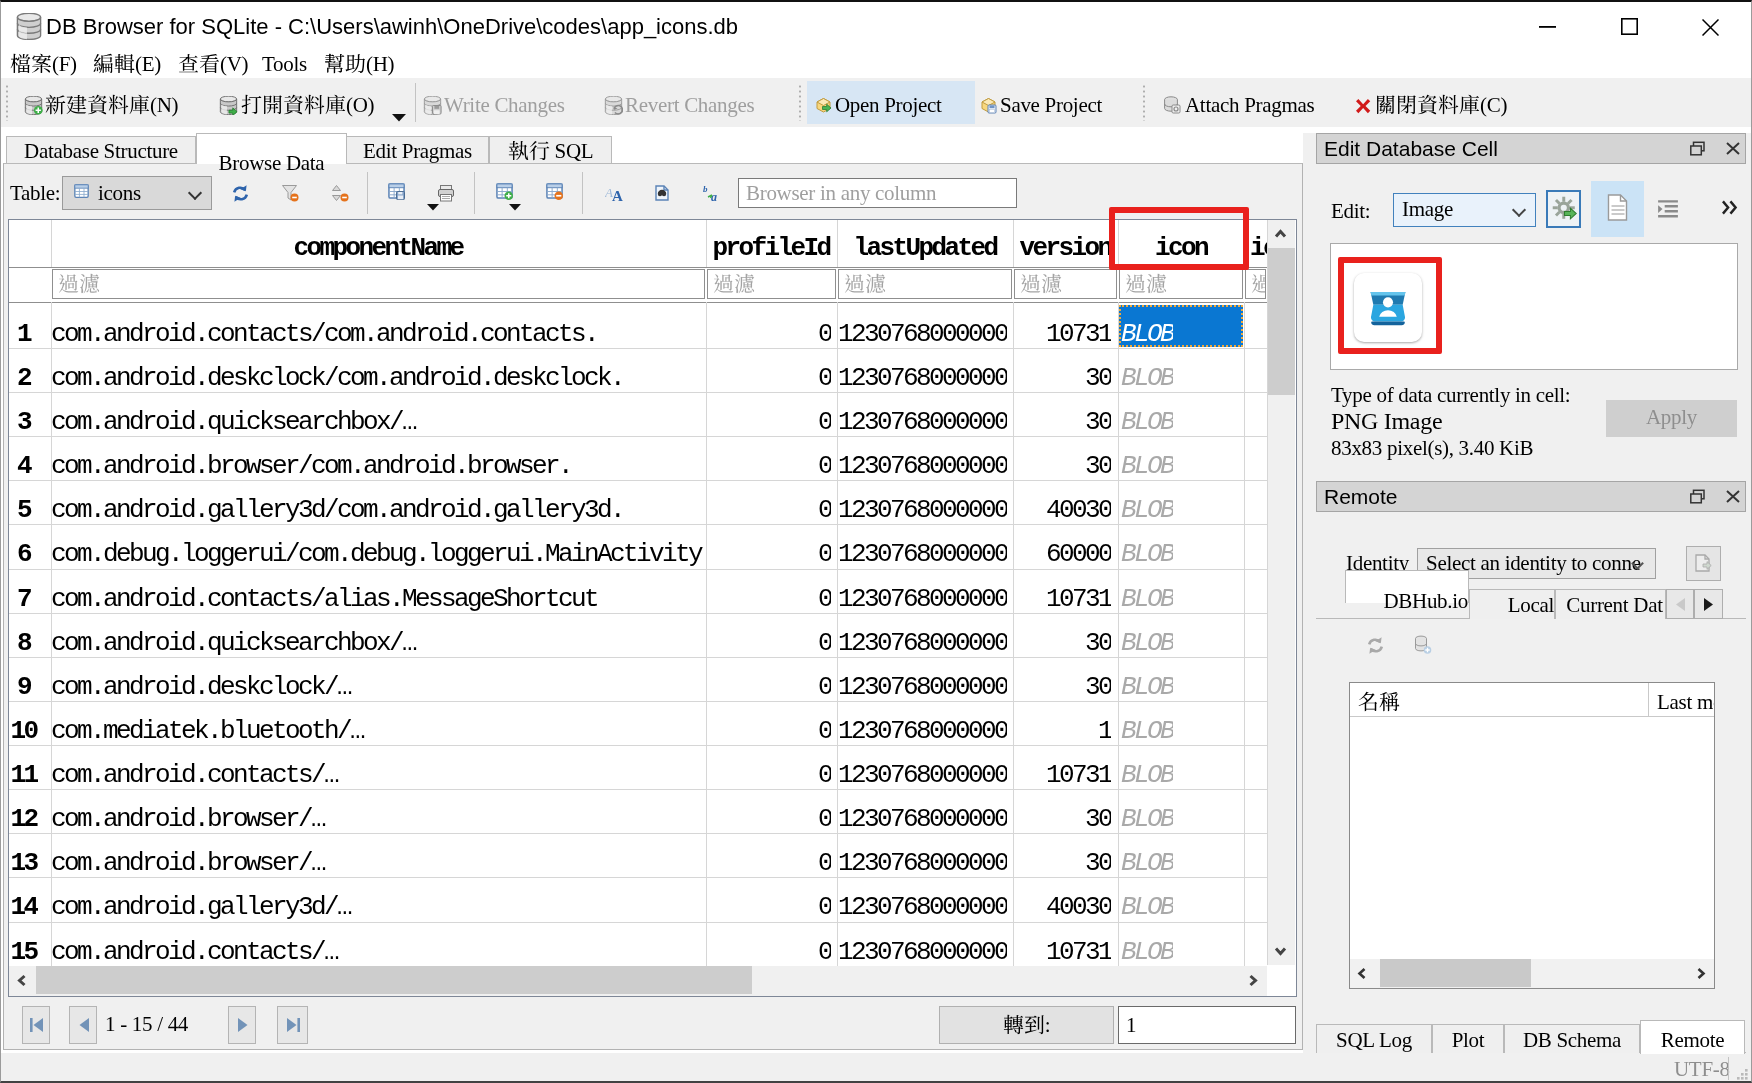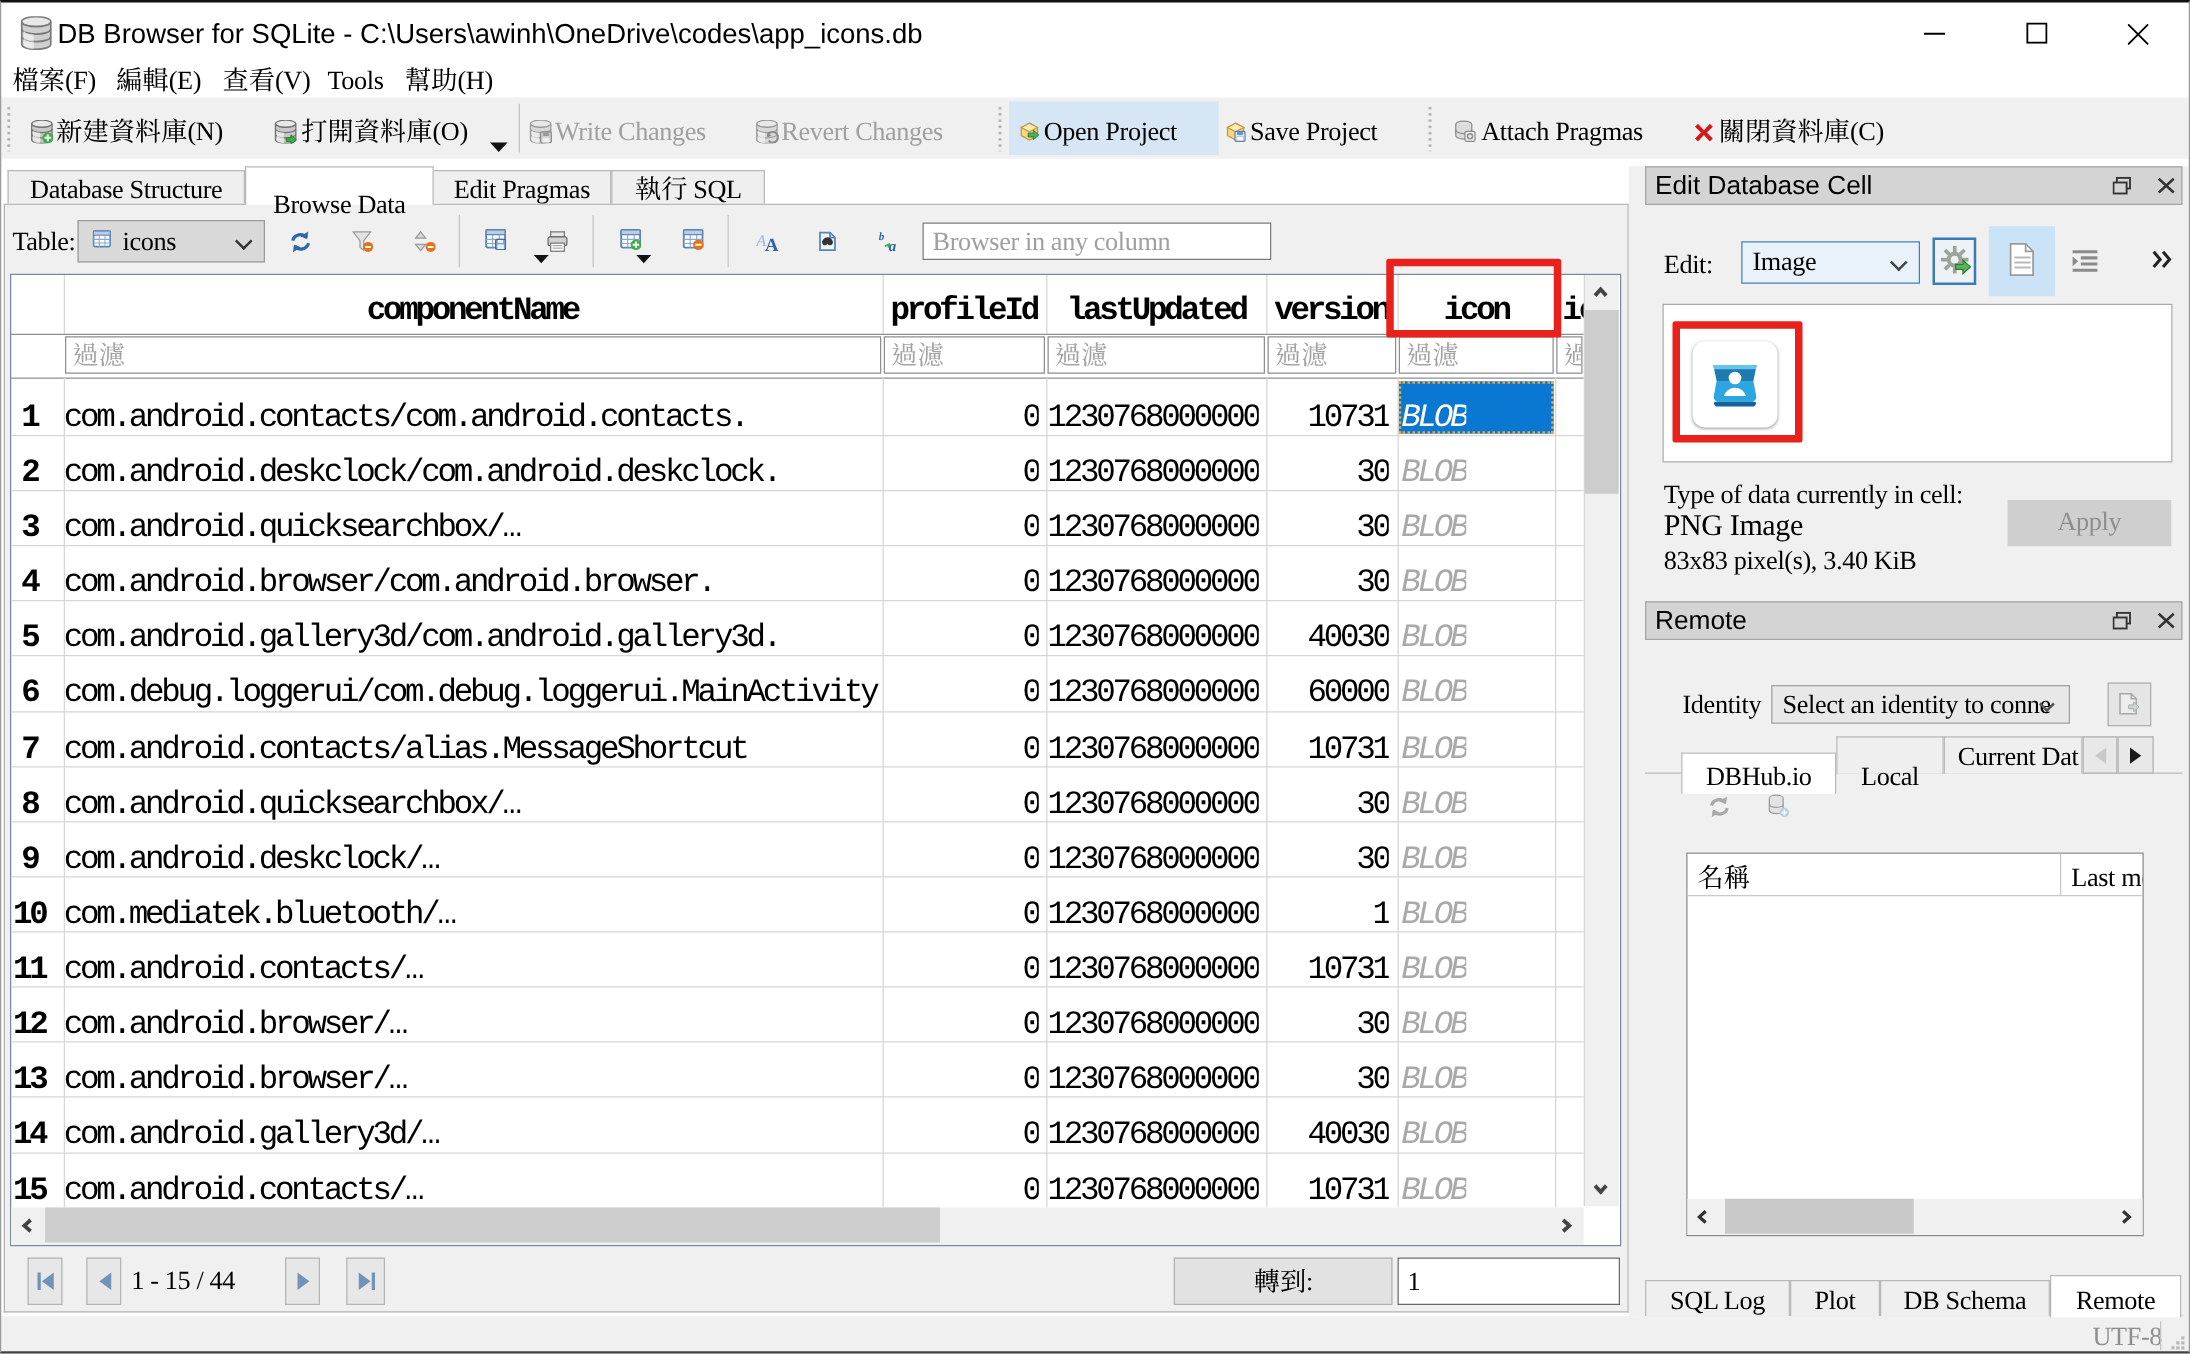--- a/index.html
+++ b/index.html
@@ -542,22 +542,22 @@
 <span class="abs" style="left:1346px;top:551px;font-size:21px">Identity</span>
 <div class="combo" style="left:1417px;top:548px;width:239px;height:31px;font-size:21px;padding:2px 0 0 8px">Select an identity to conne</div>
 <div class="chev" style="left:1633px;top:559px;border-color:#555;width:9px;height:9px"></div>
 <div class="btn" style="left:1686px;top:546px;width:35px;height:35px"></div>
 <svg class="abs" style="left:1695px;top:554px" width="18" height="19" viewBox="0 0 18 19">
     <path d="M1 1 h9 l4 4 v12 h-13Z" fill="#ededed" stroke="#a9a9a9" stroke-width="1.3"></path>
     <path d="M10 1 v4 h4" fill="none" stroke="#a9a9a9" stroke-width="1.3"></path>
     <path d="M8 10 h4 v-2.4 l4.2 3.9 -4.2 3.9 V13 h-4z" fill="#cfd8cf" stroke="#a9a9a9" stroke-width="0.8"></path>
   </svg>
 <div class="gline" style="left:1316px;top:618px;width:430px;height:1px;background:#b9b9b9"></div>
-<div class="abs" style="left:1345px;top:602px;width:124px;height:33px;background:#fff;border:1px solid #b9b9b9;border-bottom:none;font-size:21px;text-align:center;padding-top:6px;z-index:5">DBHub.io</div>
-<div class="abs" style="left:1469px;top:589px;width:86px;height:30px;background:#efefef;border:1px solid #b9b9b9;border-bottom:none;font-size:21px;text-align:center;padding-top:19px;">Local</div>
+<div class="abs" style="left:1345px;top:570px;width:124px;height:33px;background:#fff;border:1px solid #b9b9b9;border-bottom:none;font-size:21px;text-align:right;padding-top:18px;z-index:5">DBHub.io</div>
+<div class="abs" style="left:1469px;top:589px;width:86px;height:30px;background:#efefef;border:1px solid #b9b9b9;border-bottom:none;font-size:21px;text-align:right;padding-top:3px;">Local</div>
 <div class="abs" style="left:1555px;top:589px;width:111px;height:30px;background:#efefef;border:1px solid #b9b9b9;border-bottom:none;font-size:21px;text-align:center;padding-top:3px;overflow:hidden;white-space:nowrap;"><span style="margin-left:8px">Current Dat</span></div>
 <div class="btn" style="left:1666px;top:589px;width:28px;height:30px;background:#e8e8e8"></div>
 <svg class="abs" style="left:1674px;top:597px" width="12" height="15" viewBox="0 0 12 15">
     <path d="M11 1 v13 L2 7.5Z" fill="#c9c9c9"></path>
   </svg>
 <div class="btn" style="left:1694px;top:589px;width:29px;height:30px;background:#e8e8e8"></div>
 <svg class="abs" style="left:1703px;top:597px" width="12" height="15" viewBox="0 0 12 15">
     <path d="M1 1 v13 L10 7.5Z" fill="#1a1a1a"></path>
   </svg>
 <svg class="abs" style="left:1366px;top:636px" width="19" height="19" viewBox="0 0 18 18">

